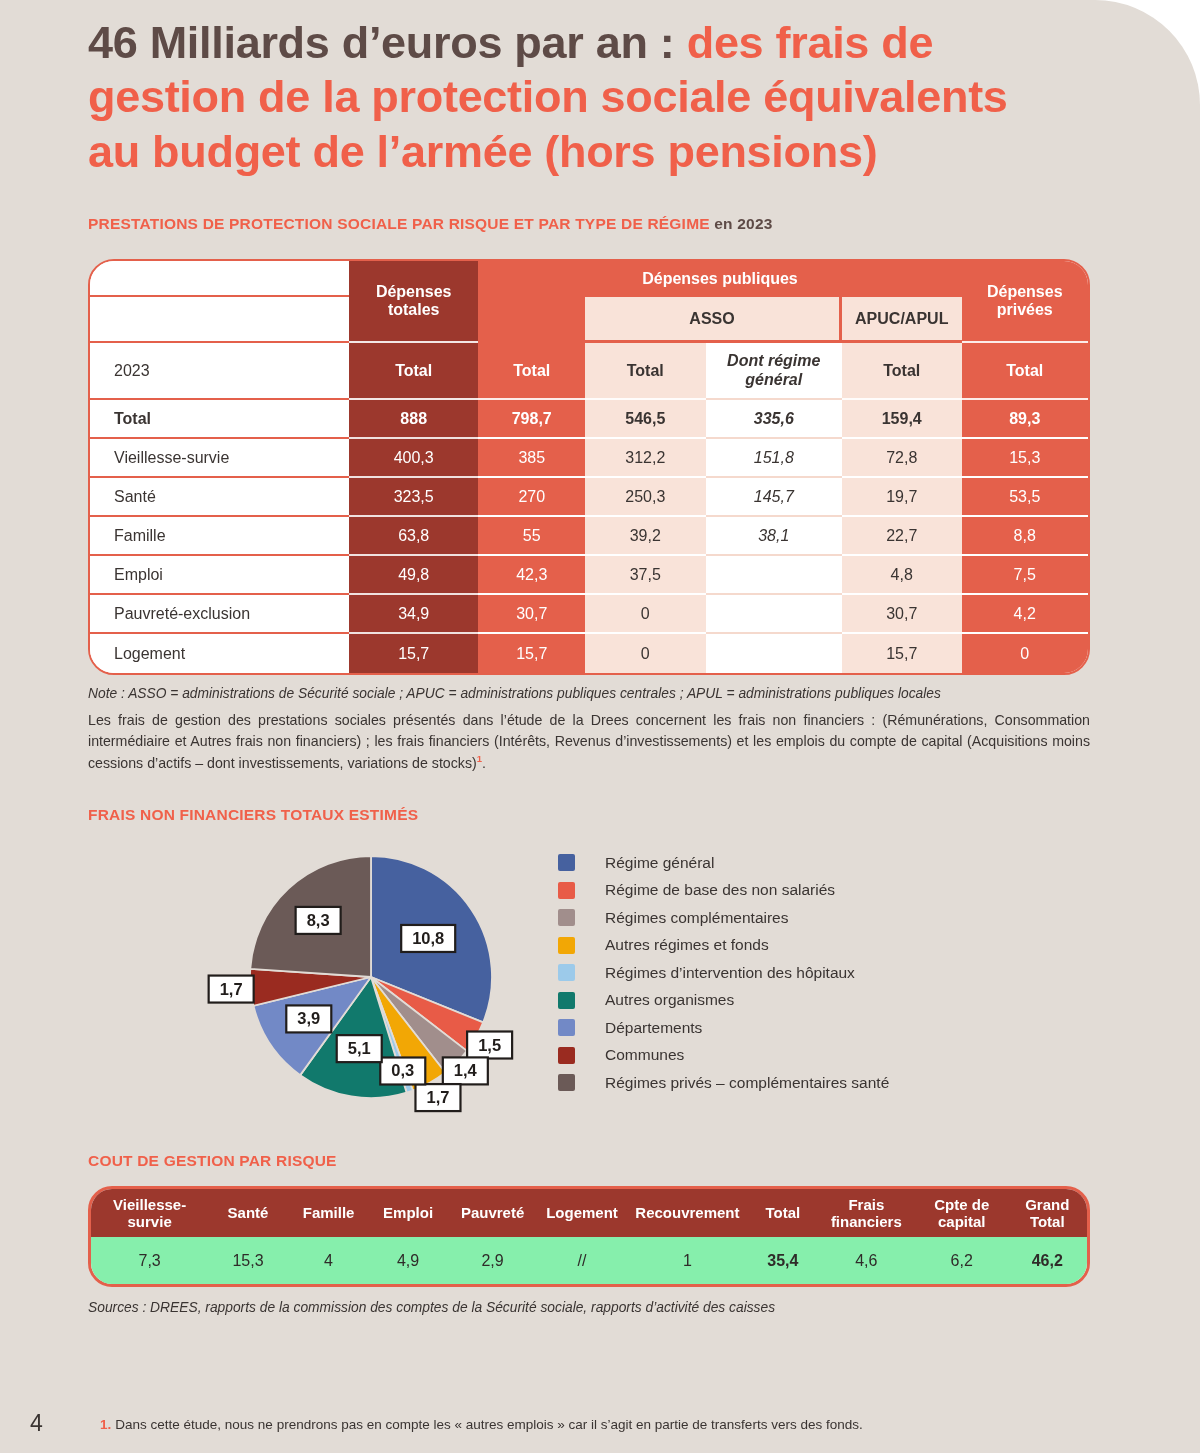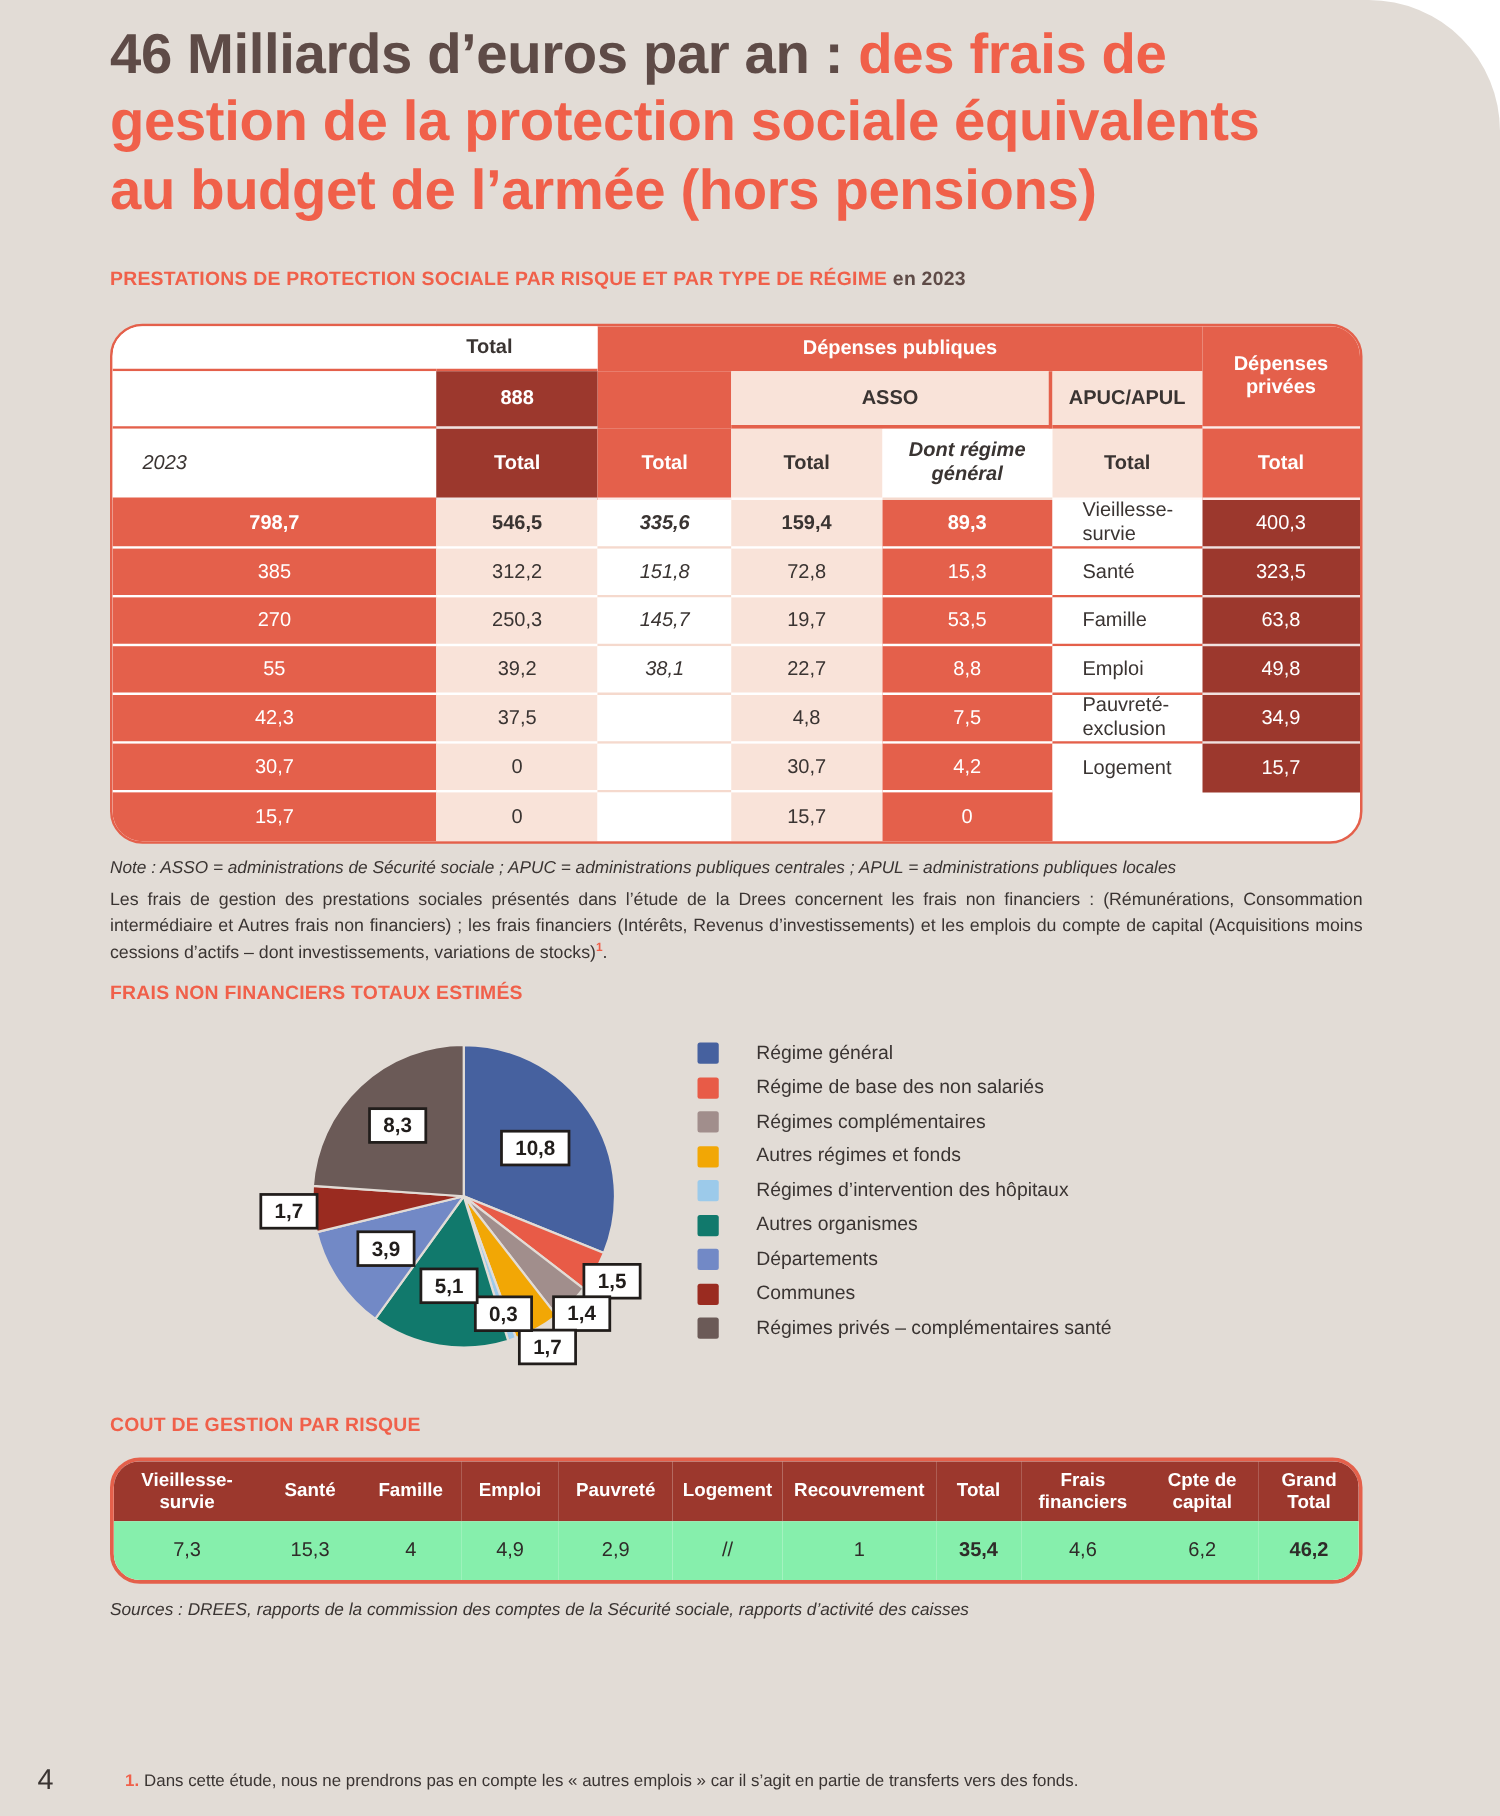--- a/index.html
+++ b/index.html
@@ -15,21 +15,21 @@
   .section-heading{margin:36px 0 0;font-size:15.5px;font-weight:700;color:#F0604A;letter-spacing:0.2px;}
   .section-heading .suffix{color:#5E4B47;}
 
   
   .t1{margin-top:26px;display:grid;width:1002px;box-sizing:border-box;
       grid-template-columns:260fr 130fr 107fr 121fr 137fr 120fr 127fr;
       grid-template-rows:36px 46px 57px repeat(7,39px);
       border:2.5px solid #E4604B;border-radius:26px;overflow:hidden;background:#fff;}
   .c{display:flex;align-items:center;justify-content:center;font-size:16px;color:#3A3432;box-sizing:border-box;text-align:center;line-height:1.15;}
   .c.left{justify-content:flex-start;padding-left:24px;text-align:left;}
-  .white{background:#ffffff;font-style:italic;}
+  .white{background:#ffffff;}
   .maroon{background:#9C382D;color:#fff;}
   .orange{background:#E4604B;color:#fff;}
   .pink{background:#F9E3D9;}
   .h{font-weight:700;}
   .it{font-style:italic;}
   .ctr{padding:0 8px;}
   .bd-or{border-bottom:2px solid #E4604B;}
   .bd-or3{border-bottom:3px solid #E4604B;}
   .bd-wt{border-bottom:2px solid rgba(255,255,255,0.88);}
   .bd-pk{border-bottom:2px solid #F5D9CD;}
@@ -75,20 +75,21 @@
   <div class="content">
 
     <h1 class="title"><span>46 Milliards d’euros par an : </span><span class="accent">des frais de gestion de la protection sociale équivalents au budget de l’armée (hors pensions)</span></h1>
 
     <h2 class="section-heading"><span>PRESTATIONS DE PROTECTION SOCIALE PAR RISQUE ET PAR TYPE DE RÉGIME</span><span class="suffix"> en 2023</span></h2>
 
     <div class="t1" id="t1-grid">
       <div class="c white bd-or" style="grid-area:1/1/2/2"></div>
       <div class="c white bd-or" style="grid-area:2/1/3/2"></div>
       <div class="c left white bd-or" style="grid-area:3/1/4/2">2023</div>
+      <div class="c maroon h bd-wt ctr" style="grid-area:1/2/3/3">Dépenses totales</div>
       <div class="c maroon h bd-wt" style="grid-area:3/2/4/3">Total</div>
       <div class="c orange h" style="grid-area:1/3/2/7">Dépenses publiques</div>
       <div class="c orange" style="grid-area:2/3/3/4"></div>
       <div class="c pink h bd-or3 asso" style="grid-area:2/4/3/6">ASSO</div>
       <div class="c pink h bd-or3" style="grid-area:2/6/3/7">APUC/APUL</div>
       <div class="c orange h bd-wt" style="grid-area:3/3/4/4">Total</div>
       <div class="c pink h bd-wt" style="grid-area:3/4/4/5">Total</div>
       <div class="c white it h bd-pk ctr" style="grid-area:3/5/4/6">Dont régime général</div>
       <div class="c pink h bd-wt" style="grid-area:3/6/4/7">Total</div>
       <div class="c orange h ctr bd-wt" style="grid-area:1/7/3/8">Dépenses privées</div>
@@ -141,21 +142,21 @@
         <div class="c cp last">0</div>
         <div class="c cd last"></div>
         <div class="c cp last">15,7</div>
         <div class="c co last">0</div>
       </div>
 
     <p class="note">Note : ASSO = administrations de Sécurité sociale ; APUC = administrations publiques centrales ; APUL = administrations publiques locales</p>
 
     <p class="para"><span>Les frais de gestion des prestations sociales présentés dans l’étude de la Drees concernent les frais non financiers : (Rémunérations, Consommation intermédiaire et Autres frais non financiers) ; les frais financiers (Intérêts, Revenus d’investissements) et les emplois du compte de capital (Acquisitions moins cessions d’actifs – dont investissements, variations de stocks)</span><sup class="fn">1</sup><span>.</span></p>
 
-    <h2 class="section-heading" style="margin-top:12px;">FRAIS NON FINANCIERS TOTAUX ESTIMÉS</h2>
+    <h2 class="section-heading" style="margin-top:32px;">FRAIS NON FINANCIERS TOTAUX ESTIMÉS</h2>
 
     <div class="chart-row">
       <svg id="pie-svg" width="1002" height="292" viewBox="0 0 1002 292">
           <path d="M 283 145 L 283 24 A 121 121 0 0 1 395.152732275125 190.41766884400977 Z" fill="#46619F" stroke="#E2DCD6" stroke-width="1.8" stroke-linejoin="round"></path>
           <path d="M 283 145 L 395.152732275125 190.41766884400977 A 121 121 0 0 1 378.85664850210213 218.84106539009605 Z" fill="#E85B47" stroke="#E2DCD6" stroke-width="1.8" stroke-linejoin="round"></path>
           <path d="M 283 145 L 378.85664850210213 218.84106539009605 A 121 121 0 0 1 357.27423031226203 240.52140446790474 Z" fill="#A18E8C" stroke="#E2DCD6" stroke-width="1.8" stroke-linejoin="round"></path>
           <path d="M 283 145 L 357.27423031226203 240.52140446790474 A 121 121 0 0 1 324.84162000754264 258.53536380857025 Z" fill="#F2A705" stroke="#E2DCD6" stroke-width="1.8" stroke-linejoin="round"></path>
           <path d="M 283 145 L 324.84162000754264 258.53536380857025 A 121 121 0 0 1 318.61552450184405 260.6396749150505 Z" fill="#9CCAEA" stroke="#E2DCD6" stroke-width="1.8" stroke-linejoin="round"></path>
           <path d="M 283 145 L 318.61552450184405 260.6396749150505 A 121 121 0 0 1 212.2329559200519 243.14797742280115 Z" fill="#11796C" stroke="#E2DCD6" stroke-width="1.8" stroke-linejoin="round"></path>
           <path d="M 283 145 L 212.2329559200519 243.14797742280115 A 121 121 0 0 1 165.46580158399215 173.75260340745677 Z" fill="#7289C6" stroke="#E2DCD6" stroke-width="1.8" stroke-linejoin="round"></path>

